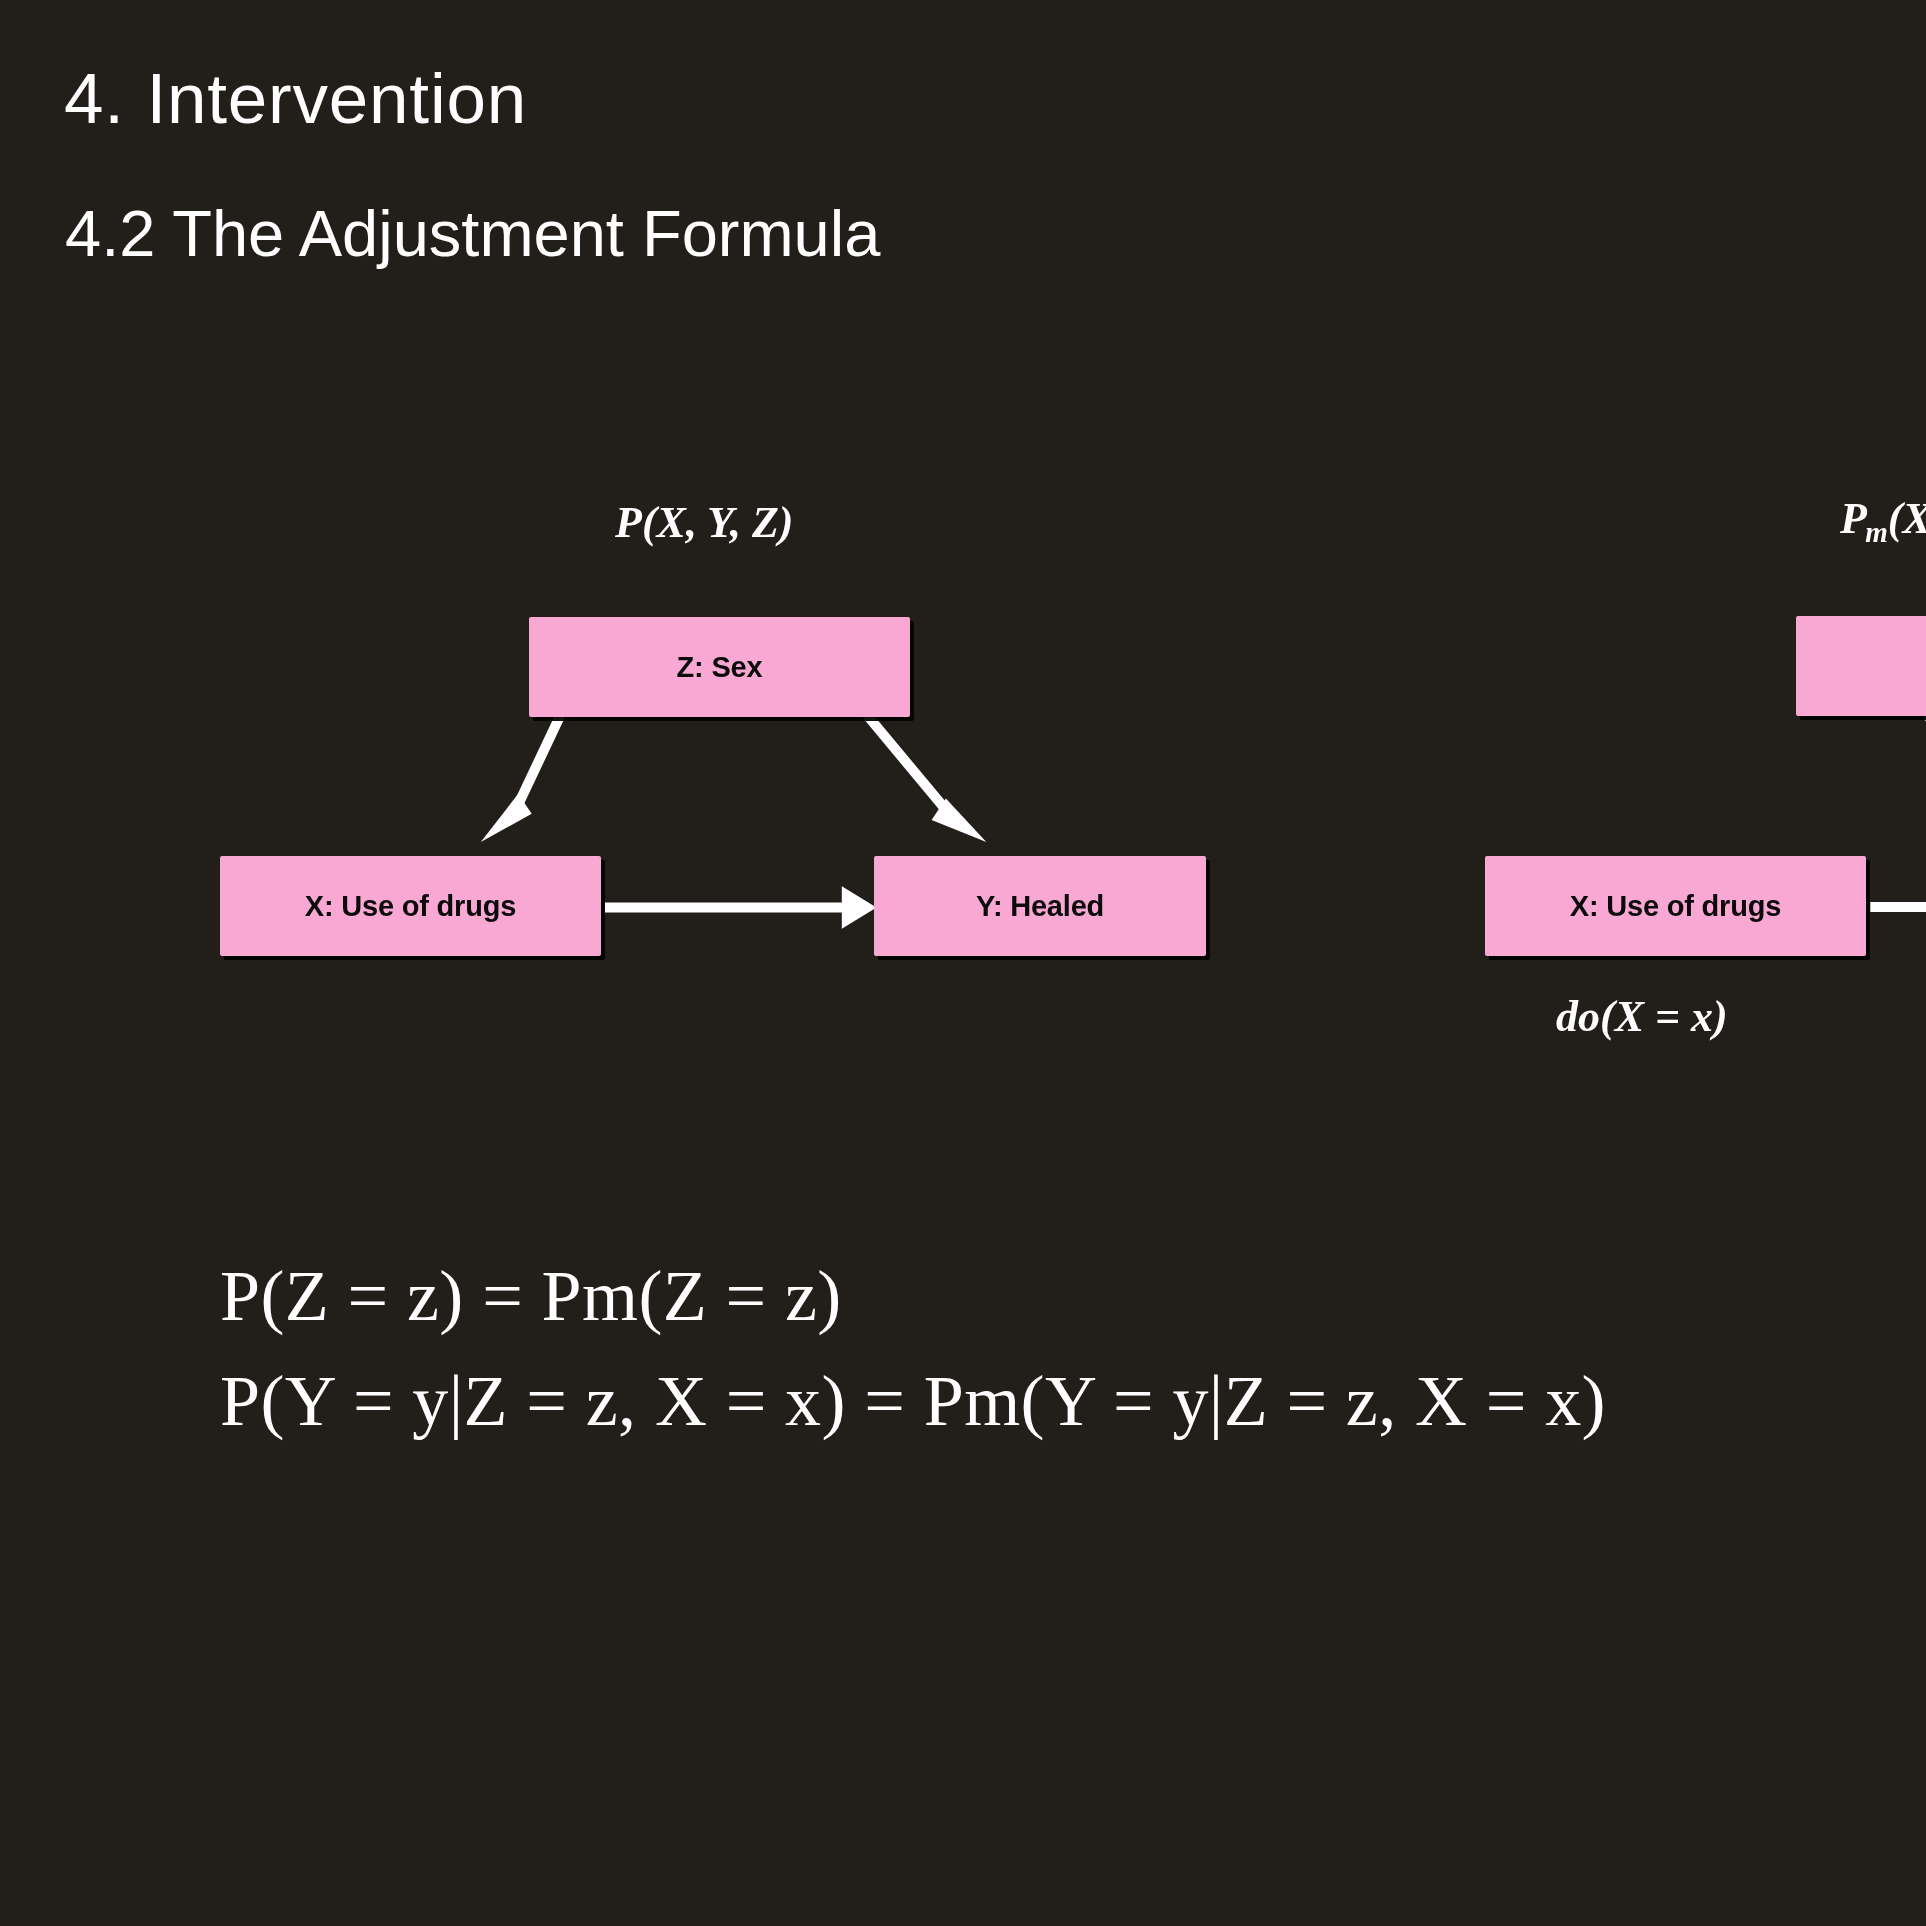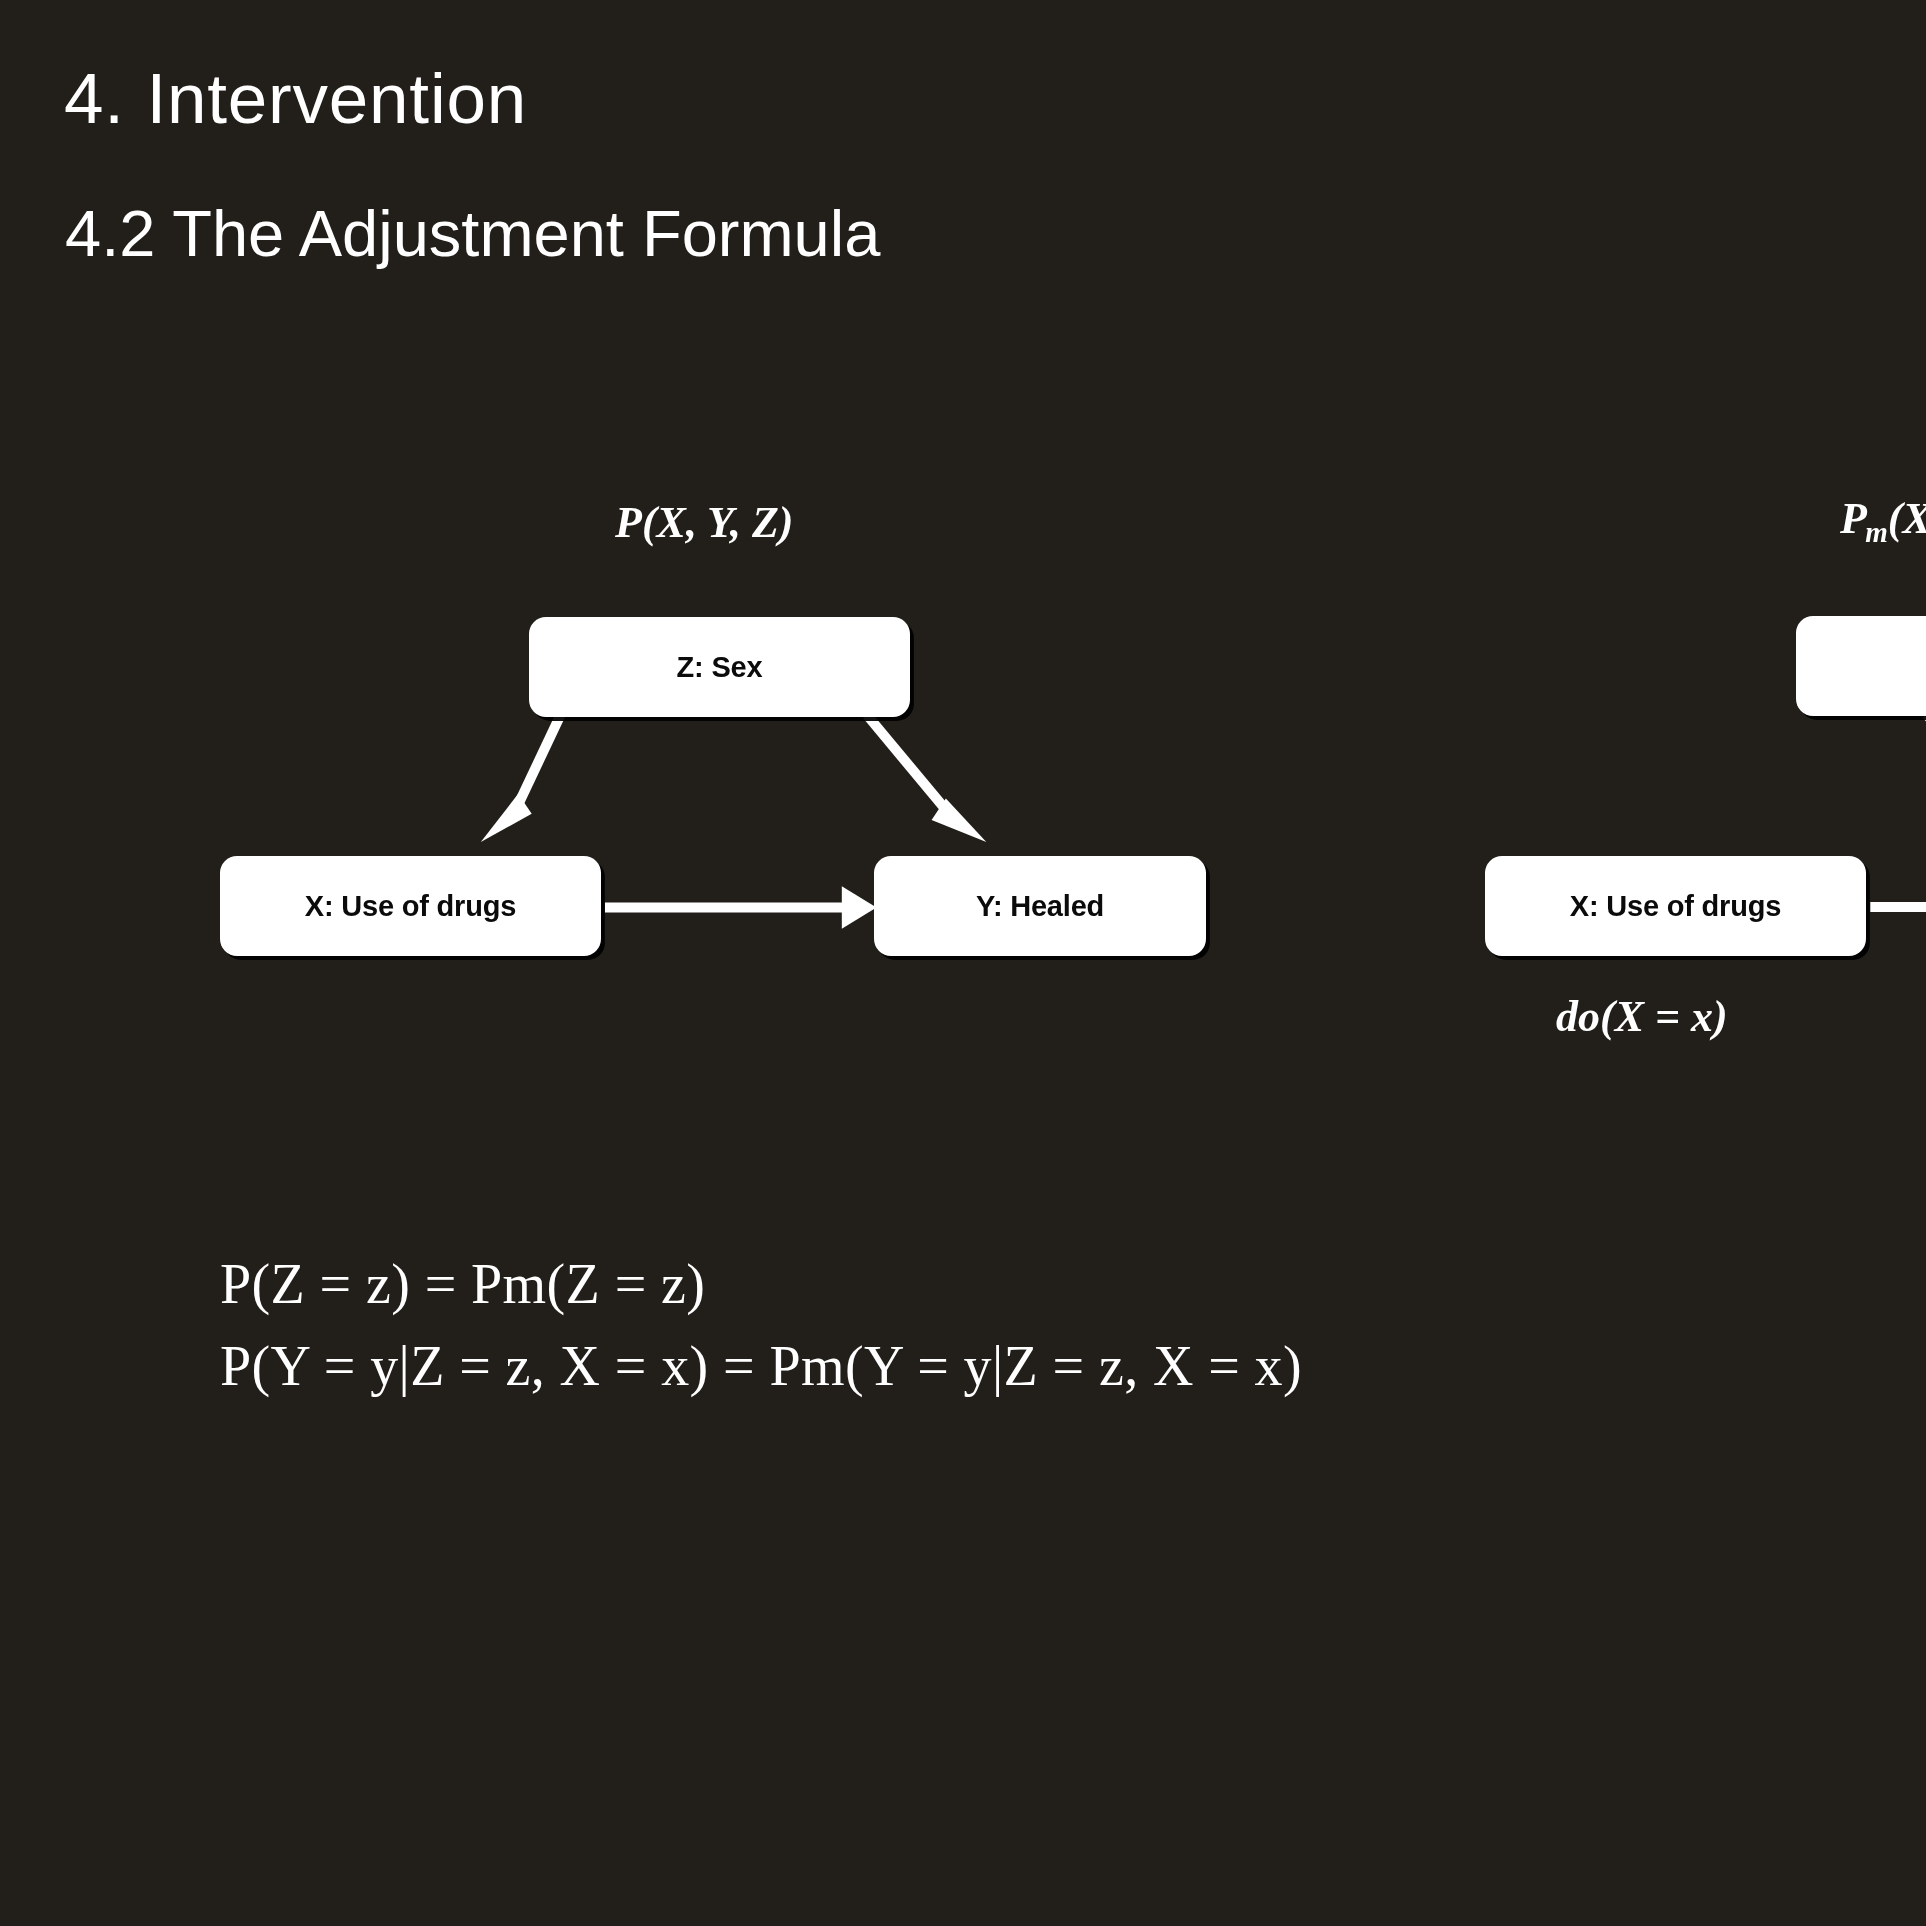--- a/index.html
+++ b/index.html
@@ -58,22 +58,22 @@
   .dg-label .sub {
     font-size: 0.66em;
     font-style: italic;
     vertical-align: -0.30em;
     margin-left: -0.06em;
   }
   .dg-label .upr { font-style: italic; }
 
   .node {
     position: absolute;
-    background: #ffffff;
-    border-radius: 17px;
+    background: #f9a8d4;
+    border-radius: 2px;
     box-shadow: 3.9px 3.9px 0 0 rgba(0,0,0,0.92);
     display: flex;
     align-items: center;
     justify-content: center;
     box-sizing: border-box;
   }
   .node-label {
     font-family: "Liberation Sans", sans-serif;
     font-weight: bold;
     color: #0b0b0b;
@@ -91,21 +91,21 @@
 
   
   #formulas {
     position: absolute;
     left: 220px;
     top: 1244px;
     font-family: "Liberation Serif", serif;
     color: #ffffff;
   }
   .formula {
-    font-size: 56px;
+    font-size: 72px;
     line-height: 1.46;
     white-space: nowrap;
     letter-spacing: 0.4px;
   }
 </style>
 </head>
 <body>
 
 <div id="slide-title">
   <span class="num">4.</span><span>Intervention</span>

